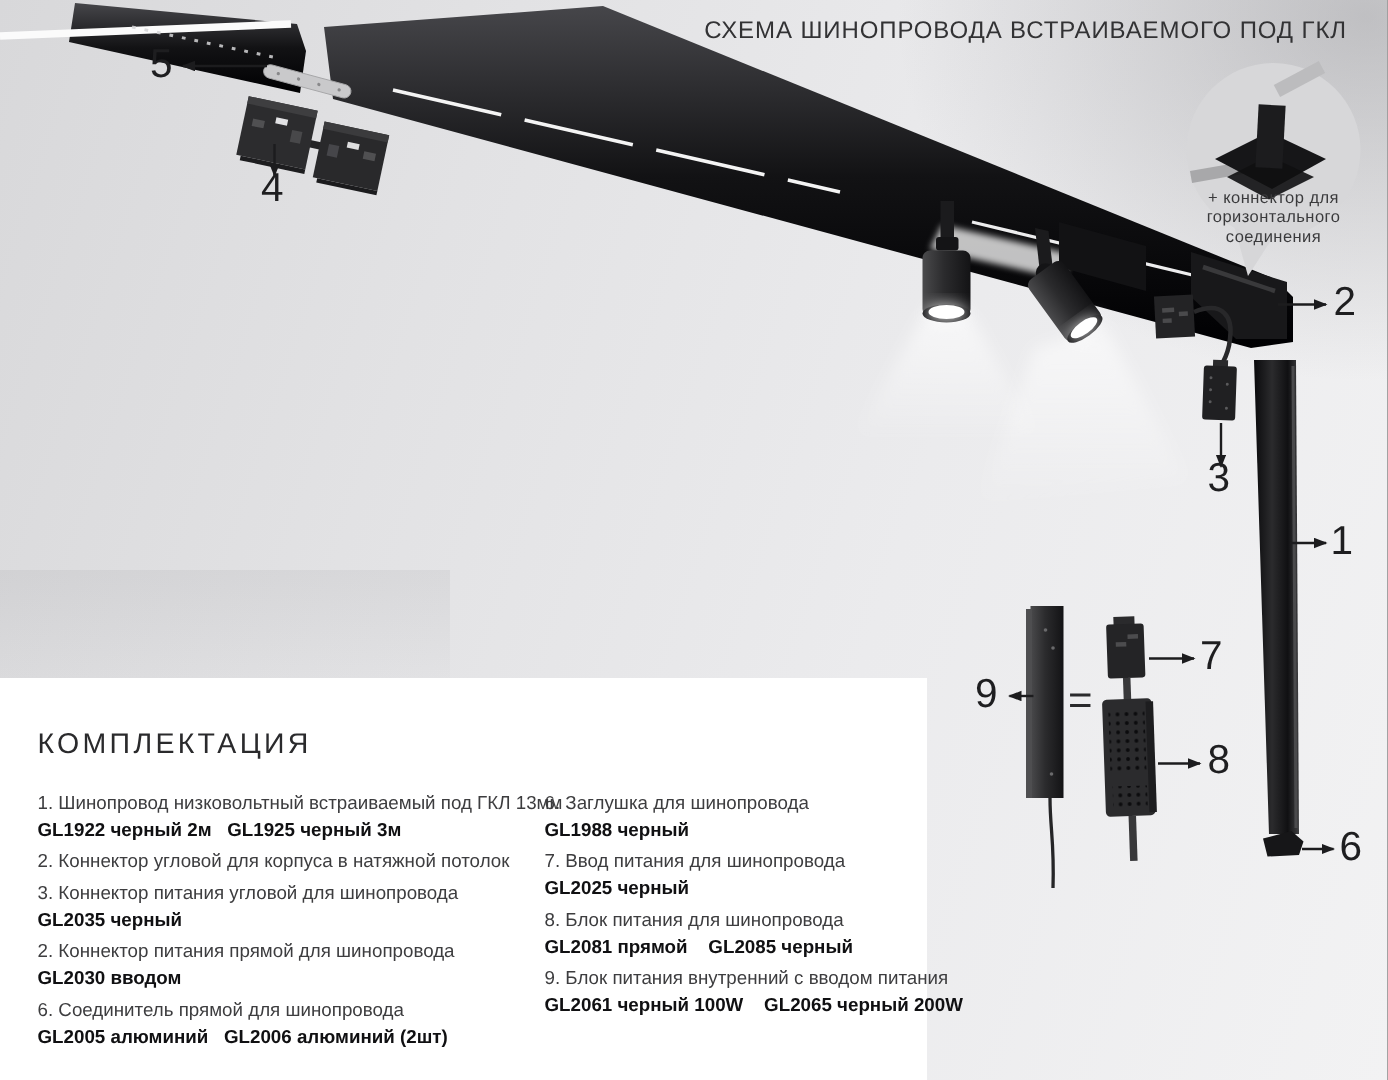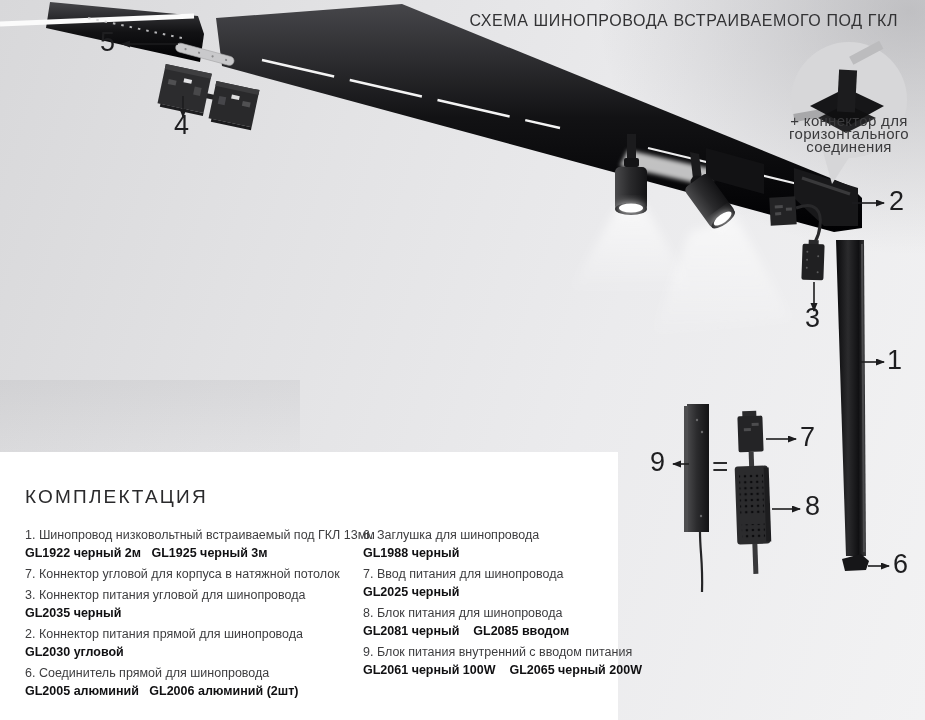--- a/index.html
+++ b/index.html
@@ -13,22 +13,22 @@
   .shade-bl{position:absolute;left:0;top:380px;width:300px;height:90px;pointer-events:none;
     background:linear-gradient(180deg,rgba(120,120,125,.10),rgba(120,120,125,0));}
   svg.art{position:absolute;left:0;top:0;}
   .page-title{
     position:absolute;top:12px;right:27px;white-space:nowrap;
     font-size:16px;letter-spacing:.6px;color:#323234;font-weight:400;
   }
   .co{position:absolute;font-size:27px;font-weight:400;color:#1e1e20;line-height:1;}
   .co-eq{font-size:28px;color:#2a2a2c;}
   .bubble-text{
-    position:absolute;left:786px;top:114px;width:126px;text-align:center;
-    font-size:15px;line-height:13px;color:#3a3a3c;letter-spacing:.3px;
+    position:absolute;left:786px;top:126px;width:126px;text-align:center;
+    font-size:11px;line-height:13px;color:#3a3a3c;letter-spacing:.3px;
   }
   .panel{
     position:absolute;left:0;top:452px;width:618px;height:277px;background:#ffffff;
     box-sizing:border-box;padding:34px 0 0 25px;color:#222;
   }
   .panel h2{
     margin:0 0 14px 0;font-size:19px;font-weight:400;letter-spacing:2.2px;color:#2a2a2c;
   }
   .cols{display:flex;}
   .col-l{width:338px;}
@@ -244,47 +244,47 @@
 
   <div class="panel">
     <h2>КОМПЛЕКТАЦИЯ</h2>
     <div class="cols">
       <div class="col-l">
         <div class="kit-item">
           <div class="kn">1. Шинопровод низковольтный встраиваемый под ГКЛ 13мм</div>
           <div class="km">GL1922 черный 2м   GL1925 черный 3м</div>
         </div>
         <div class="kit-item">
-          <div class="kn">7. Коннектор угловой для корпуса в натяжной потолок</div>
+          <div class="kn">2. Коннектор угловой для корпуса в натяжной потолок</div>
         </div>
         <div class="kit-item">
           <div class="kn">3. Коннектор питания угловой для шинопровода</div>
           <div class="km">GL2035 черный</div>
         </div>
         <div class="kit-item">
           <div class="kn">2. Коннектор питания прямой для шинопровода</div>
-          <div class="km">GL2030 угловой</div>
+          <div class="km">GL2030 вводом</div>
         </div>
         <div class="kit-item">
           <div class="kn">6. Соединитель прямой для шинопровода</div>
           <div class="km">GL2005 алюминий   GL2006 алюминий (2шт)</div>
         </div>
       </div>
       <div class="col-r">
         <div class="kit-item">
           <div class="kn">6. Заглушка для шинопровода</div>
           <div class="km">GL1988 черный</div>
         </div>
         <div class="kit-item">
           <div class="kn">7. Ввод питания для шинопровода</div>
           <div class="km">GL2025 черный</div>
         </div>
         <div class="kit-item">
           <div class="kn">8. Блок питания для шинопровода</div>
-          <div class="km">GL2081 черный    GL2085 вводом</div>
+          <div class="km">GL2081 прямой    GL2085 черный</div>
         </div>
         <div class="kit-item">
           <div class="kn">9. Блок питания внутренний с вводом питания</div>
           <div class="km">GL2061 черный 100W    GL2065 черный 200W</div>
         </div>
       </div>
     </div>
   </div>
 </div>
 

